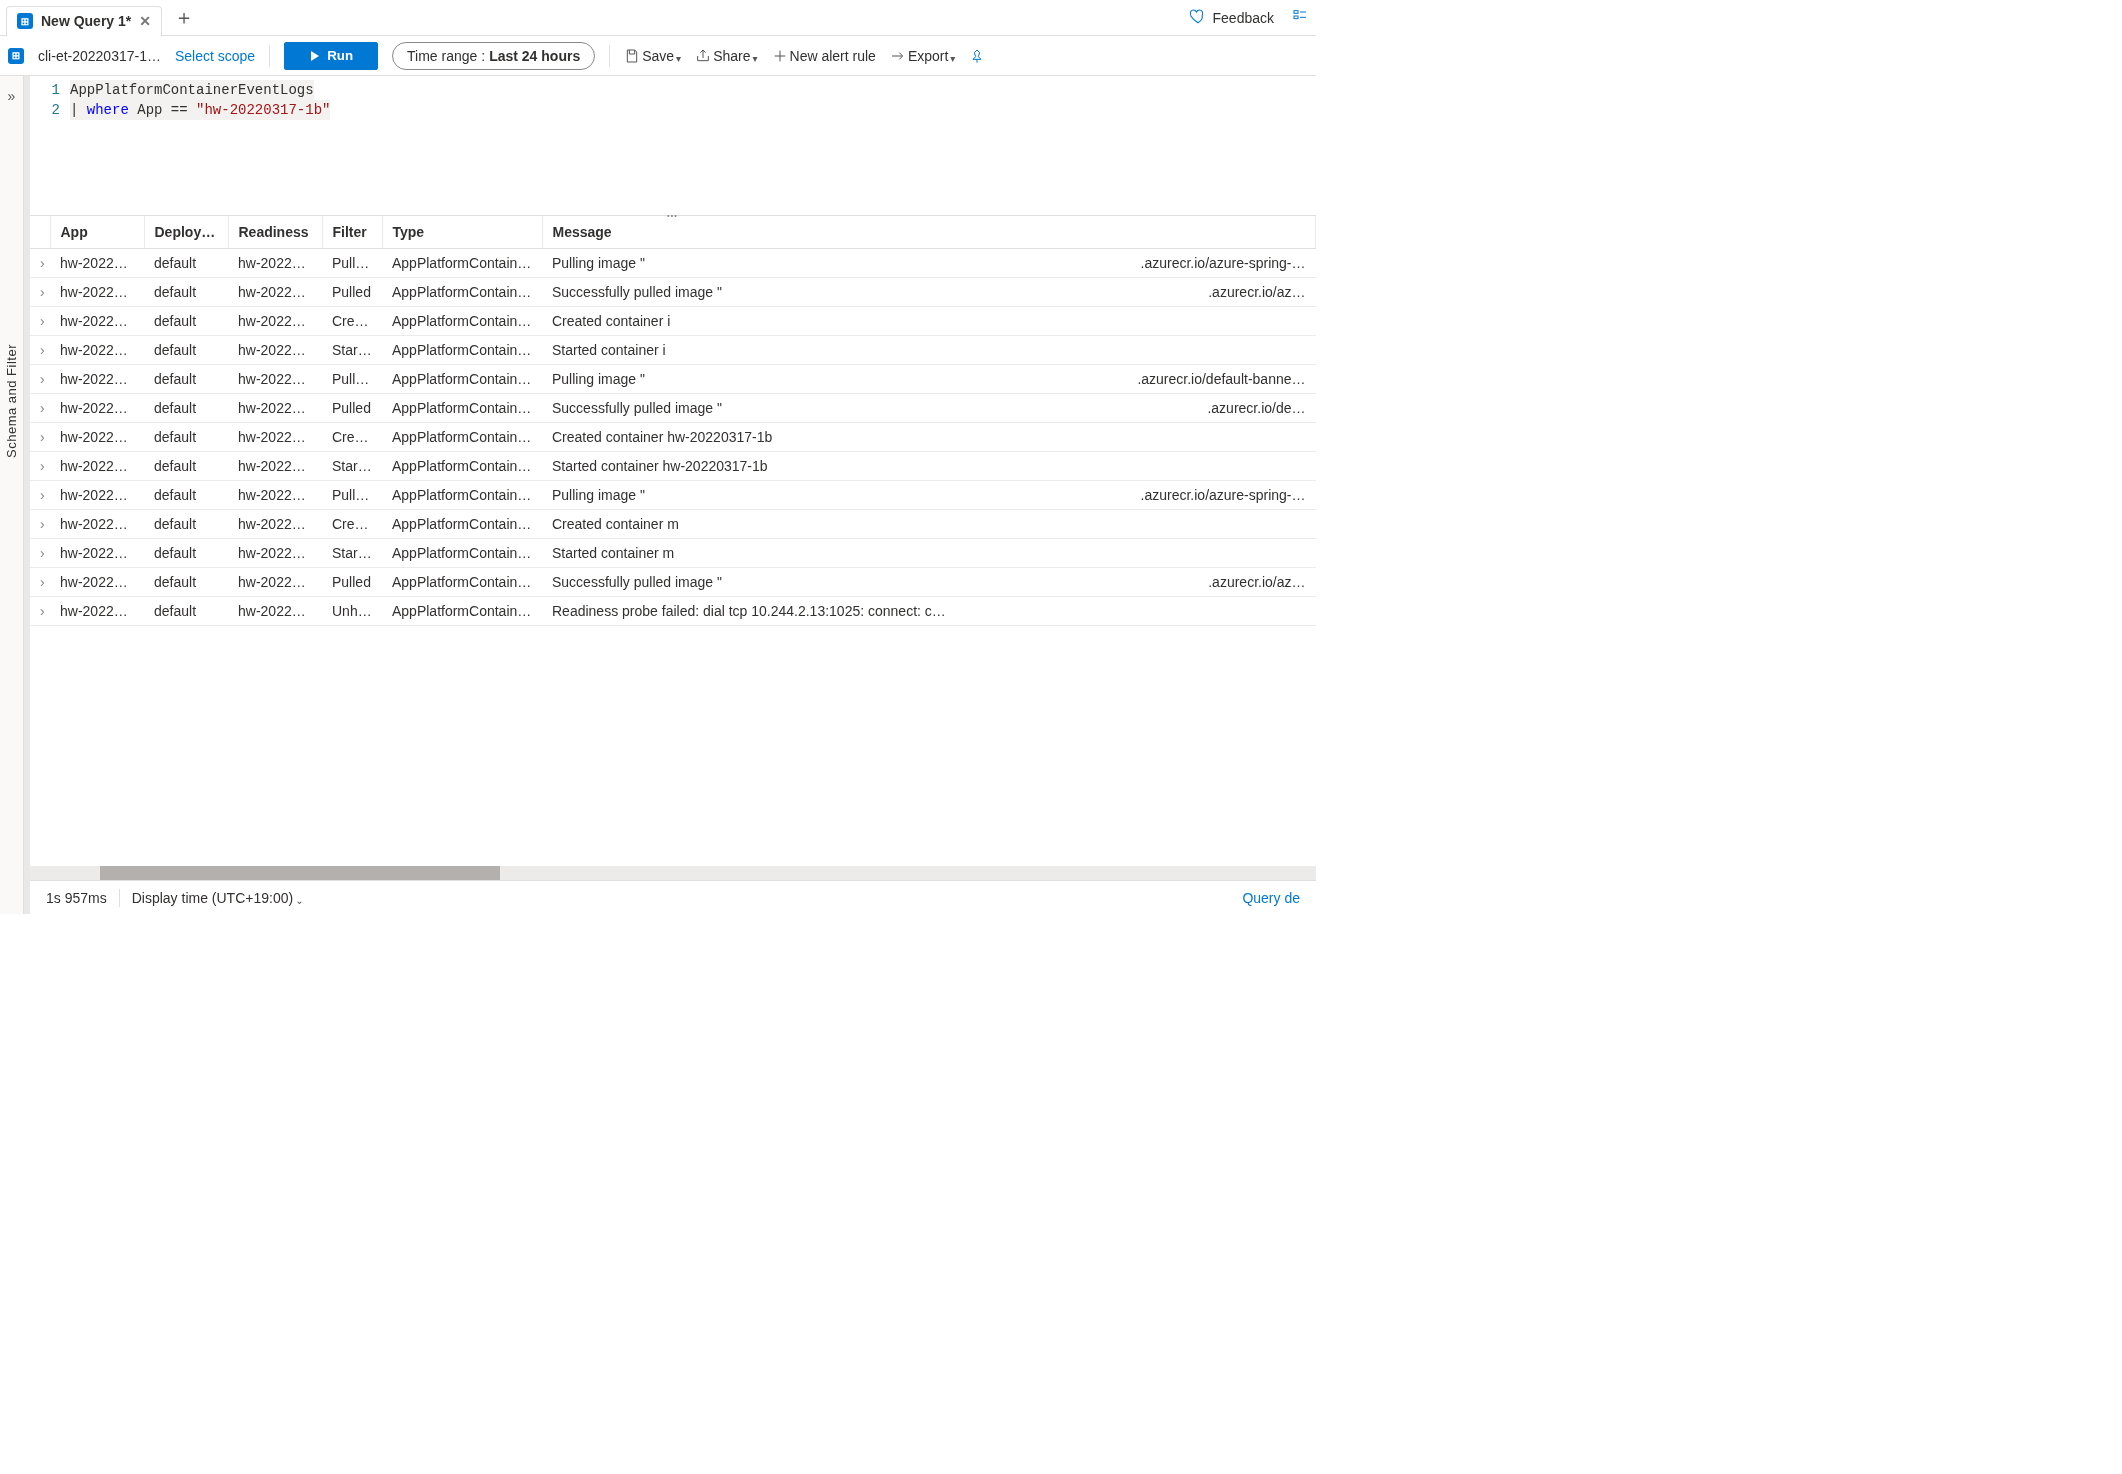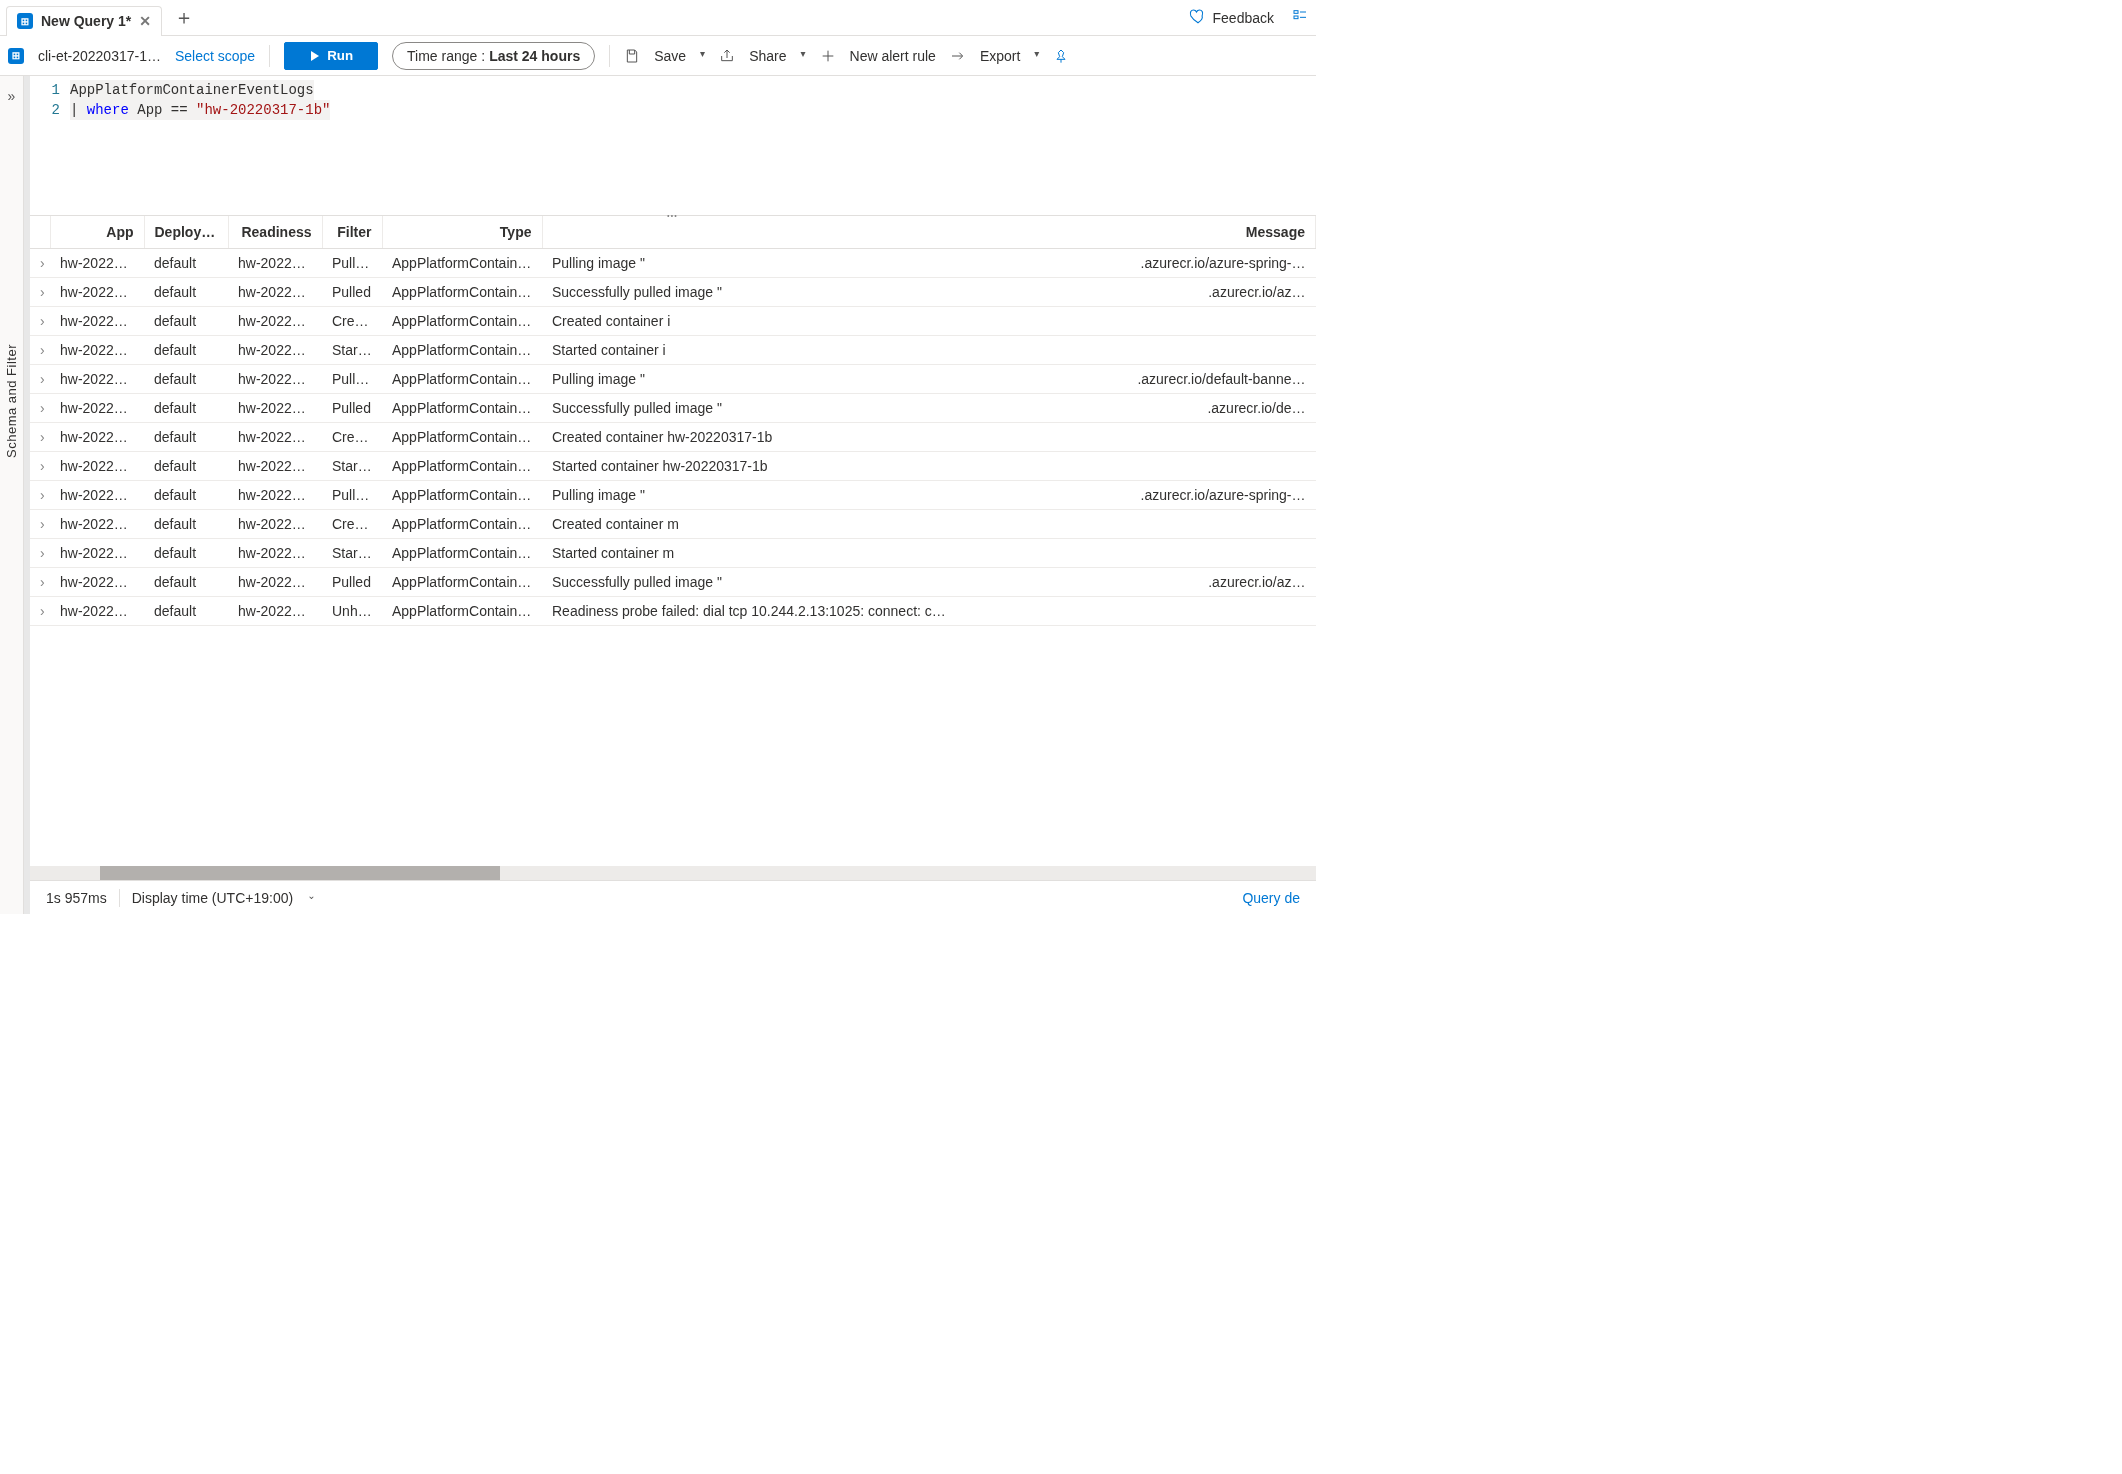--- a/index.html
+++ b/index.html
@@ -98,21 +98,21 @@
     border:1px solid #8a8886;
     border-radius:14px;
     height:28px;
     padding:0 14px;
     display:flex;align-items:center;gap:4px;
     cursor:pointer;
     white-space:nowrap;
   }
   .timerange-btn .val { font-weight:600; }
   .tb-btn {
-    display:flex;align-items:flex-start;gap:14px;
+    display:flex;align-items:flex-end;gap:2px;
     color:var(--text);
     cursor:pointer;
     white-space:nowrap;
   }
   .tb-btn svg { width:16px;height:16px;stroke:#555;stroke-width:1.5;fill:none; }
   .chev { font-size:10px;color:#555; }
   .toolbar-right-sep { width:1px; height:22px; background:var(--border); }
 
   
   .main {
@@ -209,21 +209,21 @@
     flex:1;
     overflow:hidden;
     position:relative;
   }
   table {
     width:100%;
     border-collapse:collapse;
     table-layout:fixed;
   }
   thead th {
-    text-align:right;
+    text-align:left;
     font-weight:600;
     font-size:14px;
     padding:8px 10px;
     border-bottom:1px solid var(--border);
     border-right:1px solid var(--border-light);
     white-space:nowrap;
     overflow:hidden;
     text-overflow:ellipsis;
   }
   tbody td {

